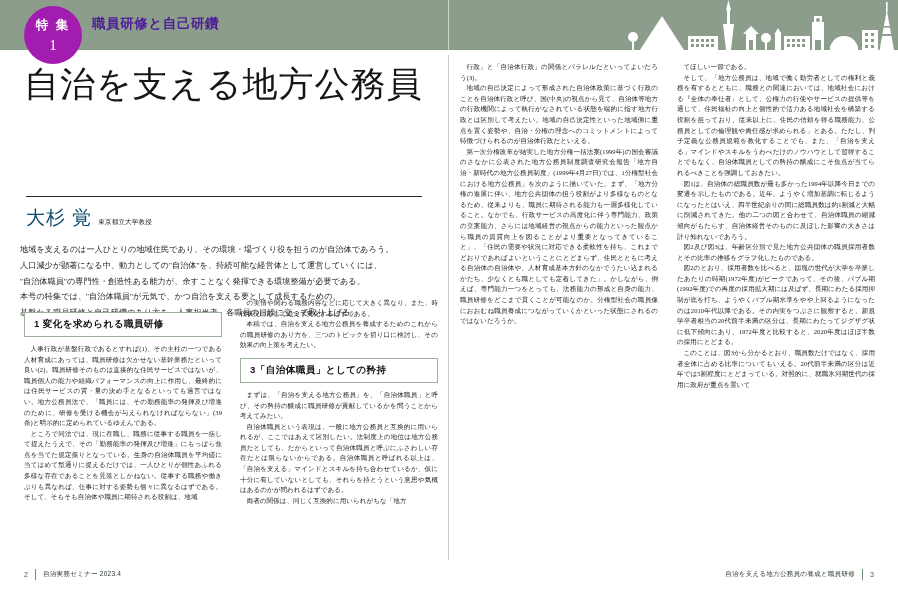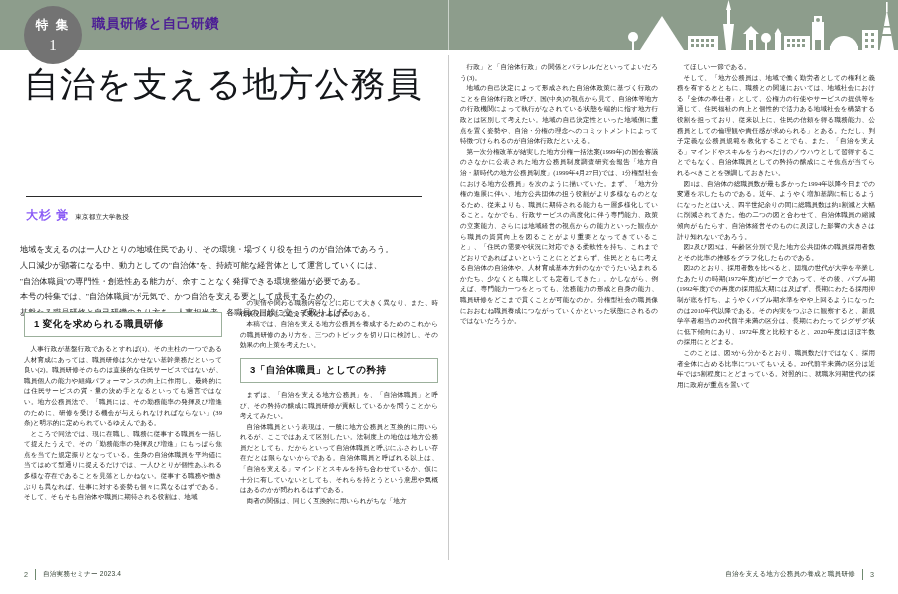--- a/index.html
+++ b/index.html
@@ -38,21 +38,21 @@
     width: 270px;
     height: 50px;
   }
 
   
   .feature-badge {
     position: absolute;
     left: 24px; top: 6px;
     width: 58px; height: 58px;
     border-radius: 50%;
-    background: #737373;
+    background: #a21caf;
     color: #ffffff;
     text-align: center;
     font-family: "Liberation Sans", sans-serif;
   }
   .feature-badge .fb-label {
     display: block;
     font-size: 12.5px;
     font-weight: bold;
     letter-spacing: 2px;
     padding-top: 13px;
@@ -114,24 +114,24 @@
     width: 396px;
     height: 1px;
     background: #2a2a2a;
   }
   .byline {
     position: absolute;
     left: 26px; top: 155px;
     white-space: nowrap;
   }
   .byline .author {
-    font-size: 12px;
-    font-weight: bold;
+    font-size: 19px;
+    font-weight: normal;
     letter-spacing: 1px;
-    color: #8b5cf6;
+    color: #0c4a6e;
     font-family: "Liberation Sans", sans-serif;
   }
   .byline .affil {
     font-size: 6.5px;
     color: #222;
     margin-left: 6px;
     letter-spacing: .2px;
     font-family: "Liberation Sans", sans-serif;
   }
 

